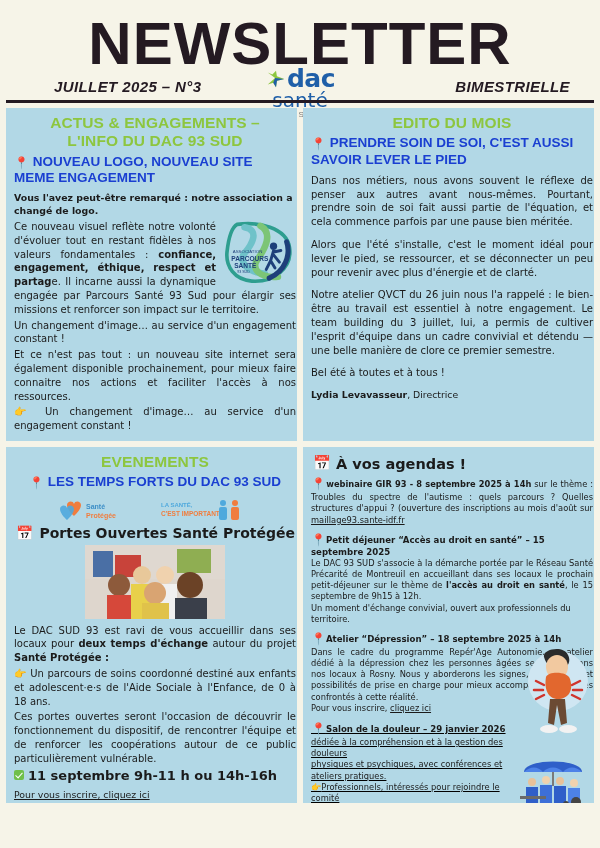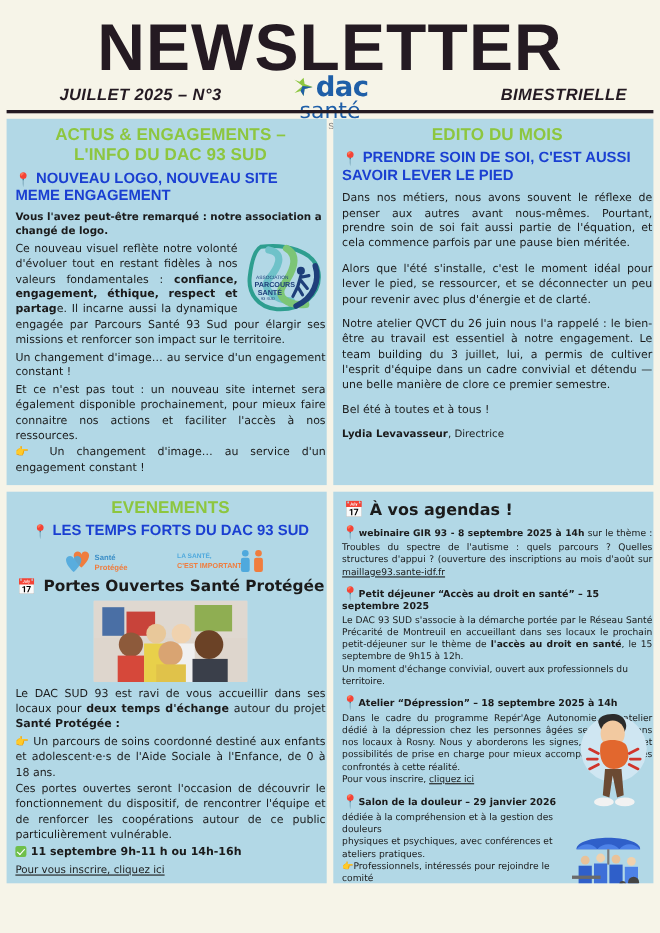--- a/index.html
+++ b/index.html
@@ -173,21 +173,21 @@
     align-items: center;
     gap: 6px;
     font-family: "DejaVu Sans", sans-serif;
     font-weight: 700;
     font-size: 14px;
     color: #1b1b1b;
     margin: 1px 0 2px 2px;
   }
   .check-line {
     font-family: "DejaVu Sans", sans-serif;
-    font-size: 10px;
+    font-size: 13px;
     font-weight: 700;
     color: #1b1b1b;
     display: flex;
     align-items: center;
     gap: 4px;
     margin-bottom: 1px;
   }
   .checkbox {
     display: inline-block;
     width: 10px; height: 10px;
@@ -424,21 +424,21 @@
       <path d="M24 10 C22 2 44 -2 48 8 C52 16 46 22 40 22 C32 22 26 18 24 10 Z" fill="#2b2b2b"></path>
       <ellipse cx="37" cy="20" rx="11" ry="12" fill="#f2c9a0"></ellipse>
       <path d="M26 30 C28 24 48 24 50 32 C54 44 48 52 38 52 C28 52 24 42 26 30 Z" fill="#e2672e"></path>
       <path d="M30 52 L28 76 L34 78 L37 58 L41 78 L47 76 L45 52 Z" fill="#6b4a33"></path>
       <ellipse cx="29" cy="82" rx="9" ry="4" fill="#f2f2f2"></ellipse>
       <ellipse cx="48" cy="82" rx="9" ry="4" fill="#f2f2f2"></ellipse>
       <path d="M52 38 L60 34 M53 43 L62 43 M52 48 L60 52" stroke="#d0342c" stroke-width="2.5" stroke-linecap="round"></path>
       <path d="M24 38 L16 34 M23 43 L14 43 M24 48 L16 52" stroke="#d0342c" stroke-width="2.5" stroke-linecap="round"></path>
     </svg>
 
-    <div class="agenda-item" style="margin-top:8px;width:73%;">
+    <div class="agenda-item" style="margin-top:8px;width:73%;text-decoration:underline;">
       <div class="agenda-title">
         <span class="pin">📍</span><span>Salon de la douleur – 29 janvier 2026</span>
       </div>
       <div class="agenda-body">dédiée à la compréhension et à la gestion des douleurs</div>
       <div class="agenda-body"> physiques et psychiques, avec conférences et ateliers pratiques.</div>
       <div class="agenda-body">
         <span class="hand">👉</span><span>Professionnels, intéressés pour rejoindre le comité</span>
       </div>
 
     </div>

